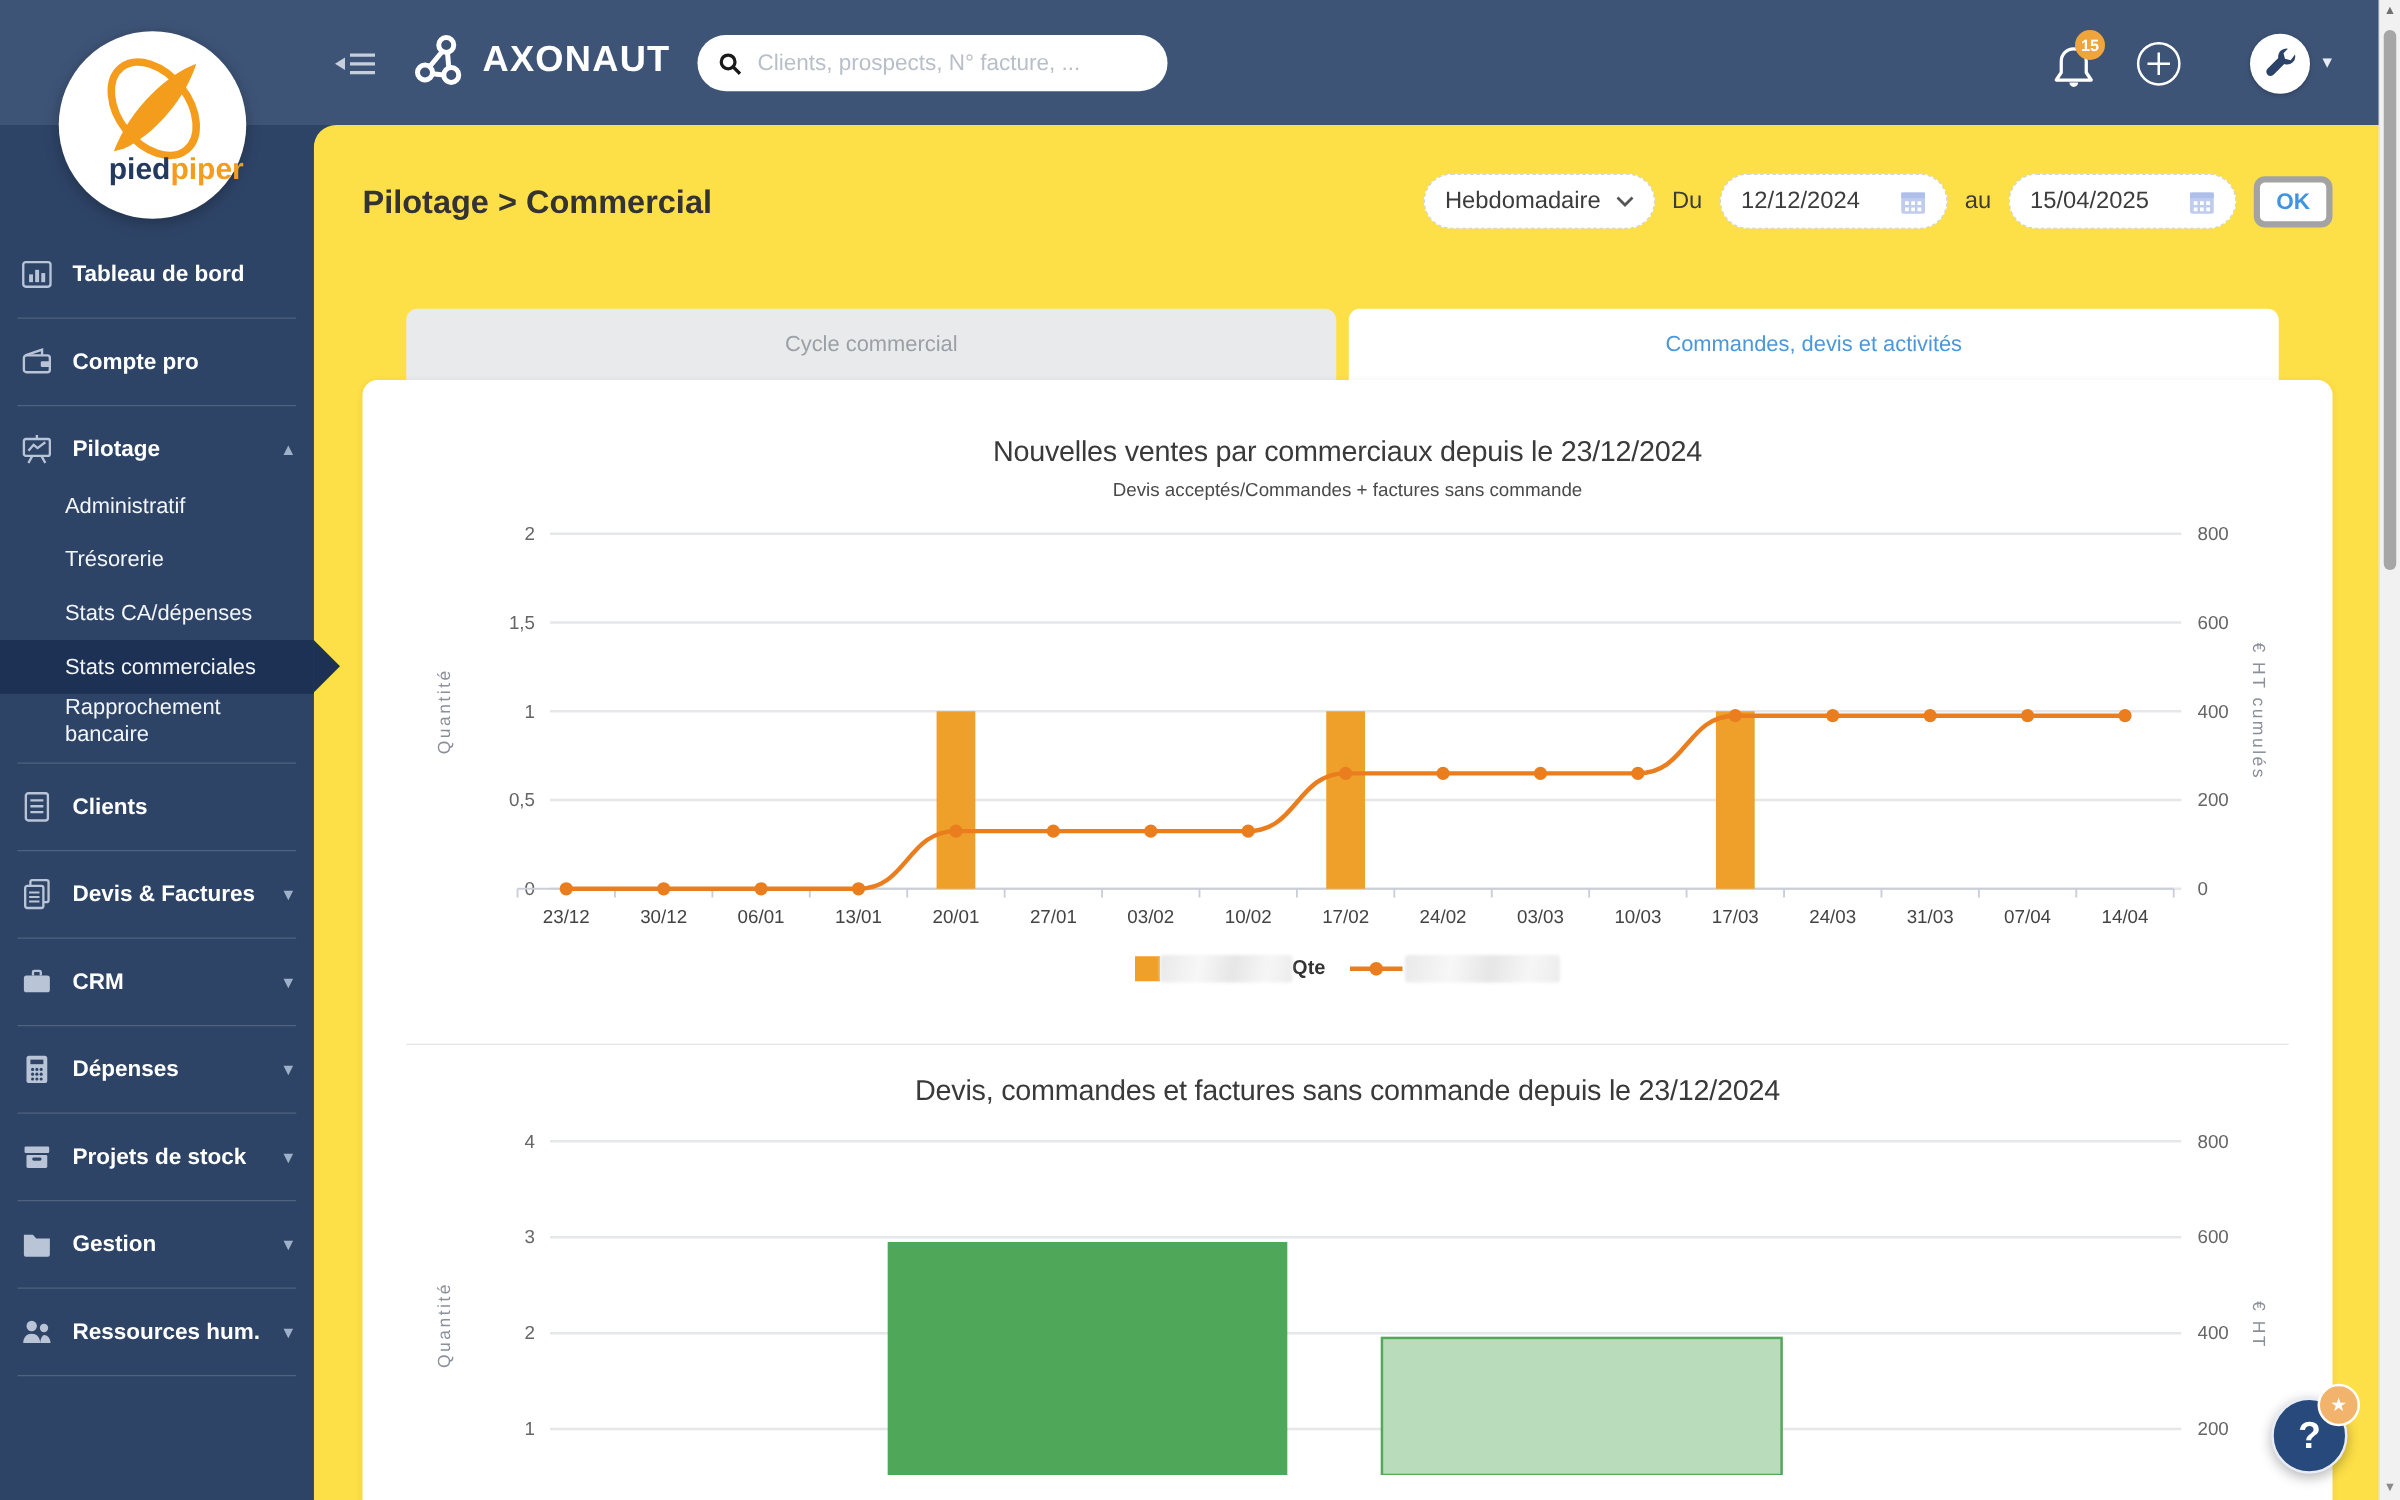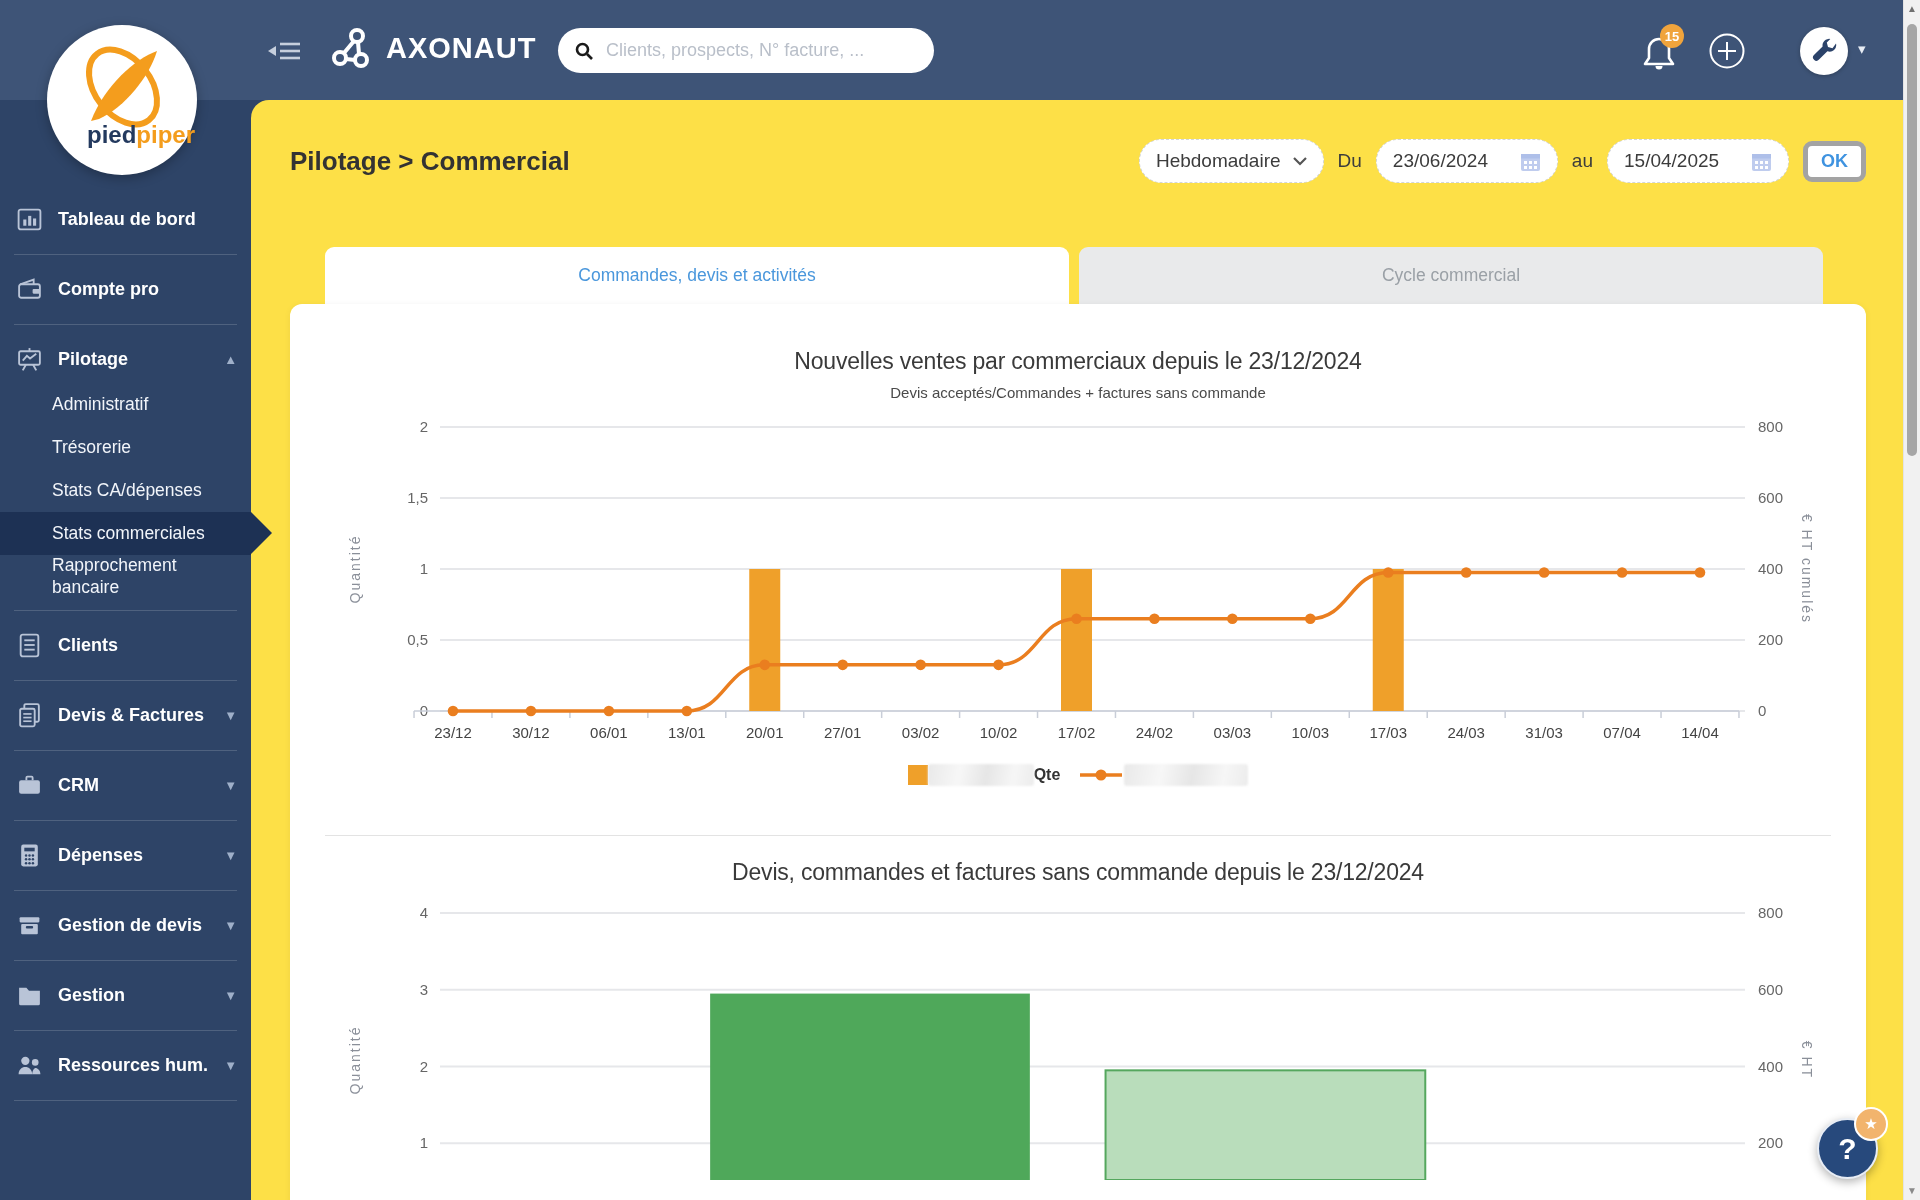--- a/index.html
+++ b/index.html
@@ -166,21 +166,21 @@
     <span>Dépenses</span>
         <span class="caret">▼</span>
       </div>
       <div class="sdiv"></div>
       <div class="item">
         <svg class="ic" viewBox="0 0 26 26">
           <rect x="3.5" y="5" width="19" height="5" rx="1" fill="#b9c4d7"></rect>
           <rect x="5" y="11.5" width="16" height="10" rx="1" fill="#b9c4d7"></rect>
           <rect x="9.5" y="13.5" width="7" height="2.4" rx="1" fill="#2e4467"></rect>
         </svg>
-    <span>Gestion de devis</span>
+    <span>Projets de stock</span>
         <span class="caret">▼</span>
       </div>
       <div class="sdiv"></div>
       <div class="item">
         <svg class="ic" viewBox="0 0 26 26">
           <path d="M3 5.5 h7 l2.5 3 H23 v12.5 a1.5 1.5 0 0 1-1.5 1.5 h-17 A1.5 1.5 0 0 1 3 21z" fill="#b9c4d7"></path>
         </svg>
     <span>Gestion</span>
         <span class="caret">▼</span>
       </div>
@@ -270,21 +270,21 @@
     <div class="crumb">Pilotage &gt; Commercial</div>
     <div class="controls">
       <div class="pill">
         <span>Hebdomadaire</span>
         <svg width="14" height="9" viewBox="0 0 14 9">
             <path d="M1 1l6 6 6-6" fill="none" stroke="#555" stroke-width="2.2"></path>
           </svg>
       </div>
       <span class="lbl">Du</span>
       <div class="pill date">
-        <span>23/06/2024</span>
+        <span>12/12/2024</span>
         <svg width="21" height="21" viewBox="0 0 21 21">
           <rect x="1" y="3" width="19" height="17" rx="2" fill="#bfccee"></rect>
             <rect x="1" y="3" width="19" height="4.5" fill="#aebfe9"></rect>
           <g fill="#fff">
               <rect x="4" y="10" width="3" height="3"></rect>
               <rect x="9" y="10" width="3" height="3"></rect>
               <rect x="14" y="10" width="3" height="3"></rect>
               <rect x="4" y="15" width="3" height="3"></rect>
               <rect x="9" y="15" width="3" height="3"></rect>
               <rect x="14" y="15" width="3" height="3"></rect>
@@ -305,22 +305,22 @@
               <rect x="9" y="15" width="3" height="3"></rect>
               <rect x="14" y="15" width="3" height="3"></rect>
             </g>
         </svg>
       </div>
       <button class="okbtn">OK</button>
     </div>
   </div>
 
   <div class="tabs">
+    <div class="tab off">Cycle commercial</div>
     <div class="tab on">Commandes, devis et activités</div>
-    <div class="tab off">Cycle commercial</div>
   </div>
 
   <div class="card">
     <div class="c-title">Nouvelles ventes par commerciaux depuis le 23/12/2024</div>
     <div class="c-sub">Devis acceptés/Commandes + factures sans commande</div>
     <svg id="chart1" width="1576" height="330" style="display:block;margin-top:11px">
         <line x1="150" y1="299" x2="1455" y2="299" stroke="#e6e7ea" stroke-width="2"></line>
         <text x="138" y="304" text-anchor="end" font-size="15" fill="#666">0</text>
         <text x="1468" y="304" font-size="15" fill="#666">0</text>
         <line x1="150" y1="228" x2="1455" y2="228" stroke="#e6e7ea" stroke-width="2"></line>

